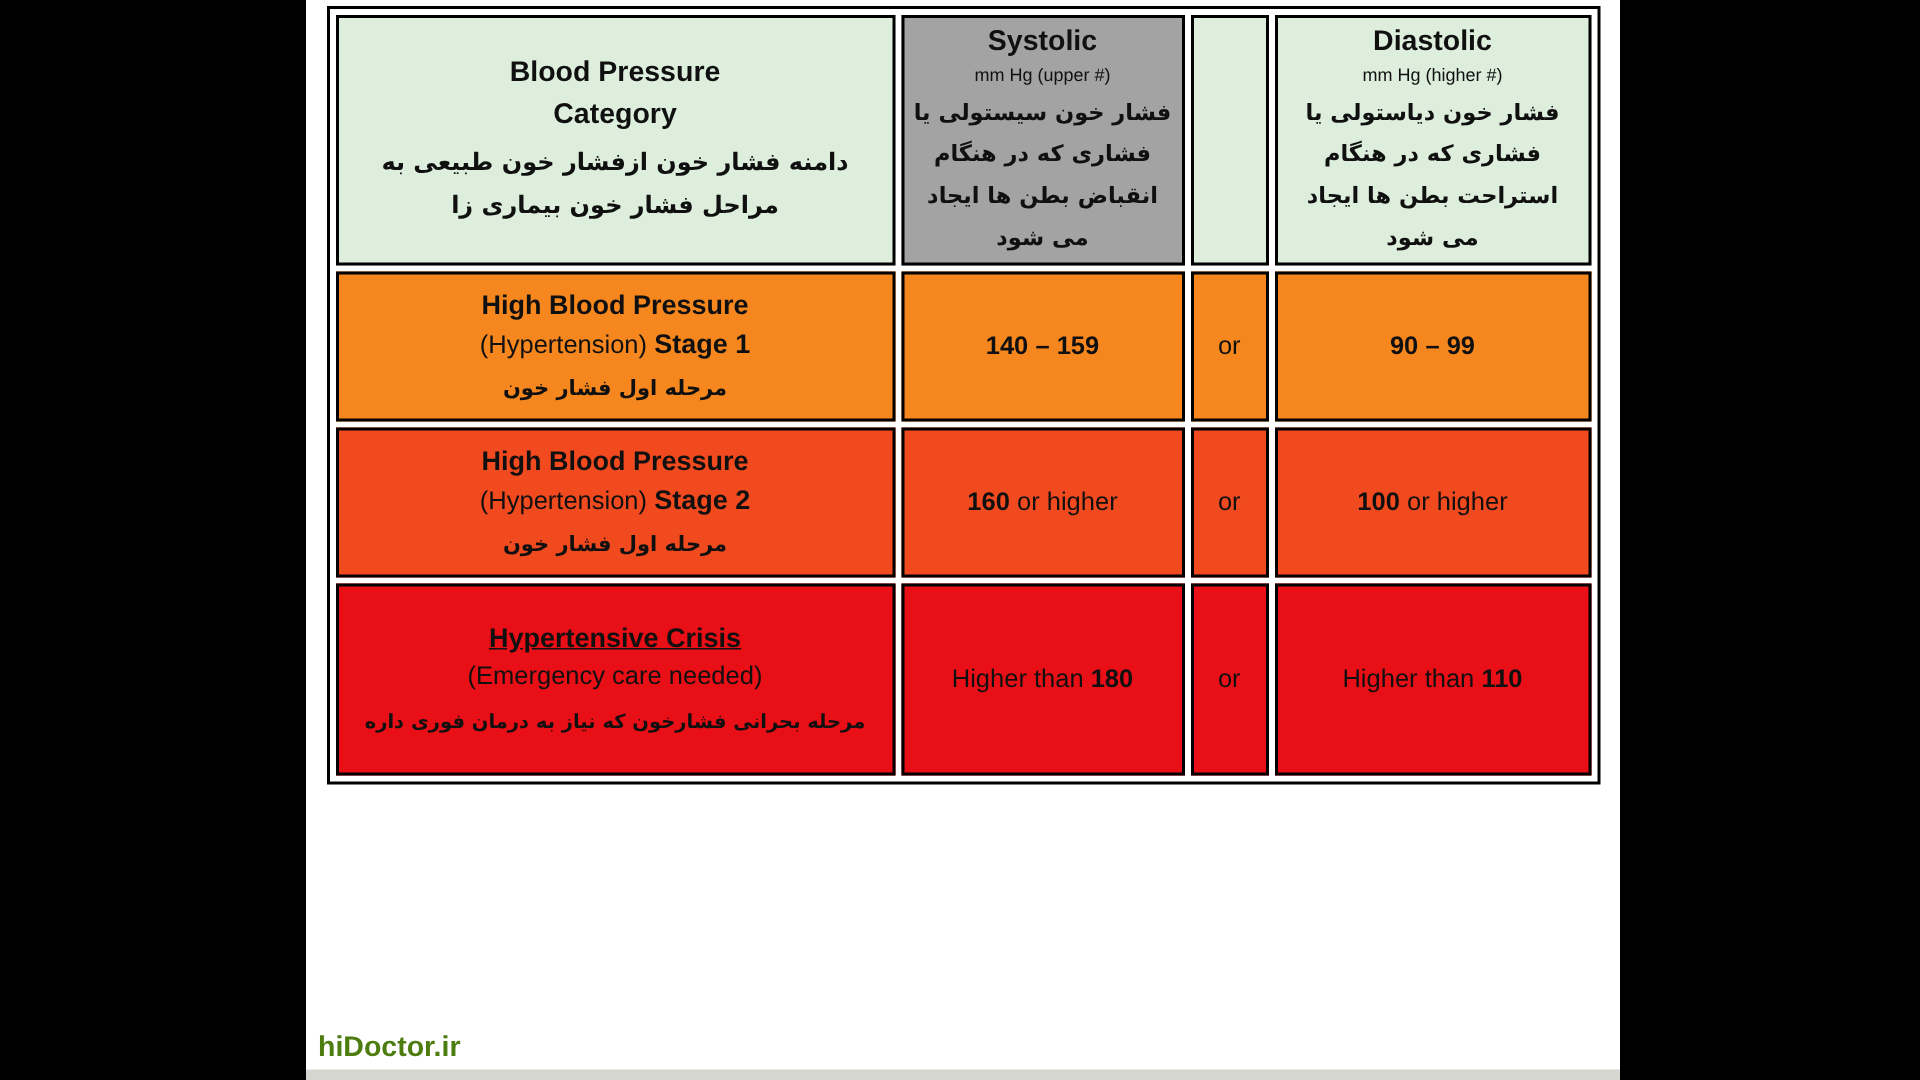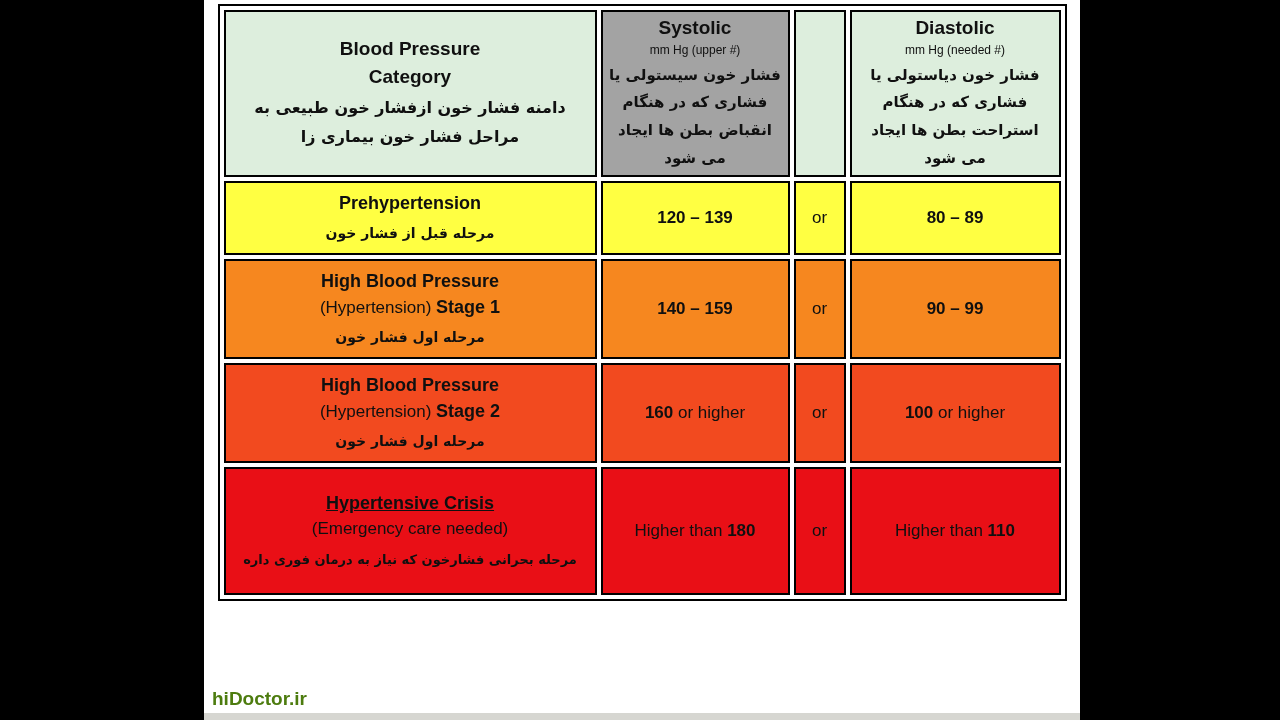--- a/index.html
+++ b/index.html
@@ -103,35 +103,26 @@
         <div class="hdr-fa fa" dir="rtl">دامنه فشار خون ازفشار خون طبیعی به مراحل فشار خون بیماری زا</div>
       </td>
       <td style="background-color: #a3a3a3;">
         <div class="hdr-en1">Systolic</div>
         <div class="hdr-en2">mm Hg (upper #)</div>
         <div class="hdr-fa fa" dir="rtl">فشار خون سیستولی یا فشاری که در هنگام انقباض بطن ها ایجاد می شود</div>
       </td>
       <td style="background-color: rgb(221, 238, 221);"></td>
       <td style="background-color: rgb(221, 238, 221); margin-top: 40px;">
         <div class="hdr-en1">Diastolic</div>
-        <div class="hdr-en2">mm Hg (needed #)</div>
+        <div class="hdr-en2">mm Hg (higher #)</div>
         <div class="hdr-fa fa" dir="rtl">فشار خون دیاستولی یا فشاری که در هنگام استراحت بطن ها ایجاد می شود</div>
       </td>
     </tr>
 
 
-    <tr class="row-prehyp" style="background-color: rgb(255, 255, 66); color: rgb(16, 16, 16);">
-      <td>
-        <div class="row-name1">Prehypertension</div>
-        <div class="row-fa fa" dir="rtl">مرحله قبل از فشار خون</div>
-      </td>
-      <td class="val"><span></span><span class="b">120 – 139</span><span></span></td>
-      <td class="conn">or</td>
-      <td class="val"><span></span><span class="b">80 – 89</span><span></span></td>
-    </tr>
 
     <tr class="row-stage1" style="background-color: rgb(246, 135, 31); color: rgb(16, 16, 16);">
       <td>
         <div class="row-name1">High Blood Pressure</div>
         <div class="row-name2"><span>(Hypertension) </span><span class="b">Stage 1</span></div>
         <div class="row-fa fa" dir="rtl">مرحله اول فشار خون</div>
       </td>
       <td class="val"><span></span><span class="b">140 – 159</span><span></span></td>
       <td class="conn">or</td>
       <td class="val"><span></span><span class="b">90 – 99</span><span></span></td>

